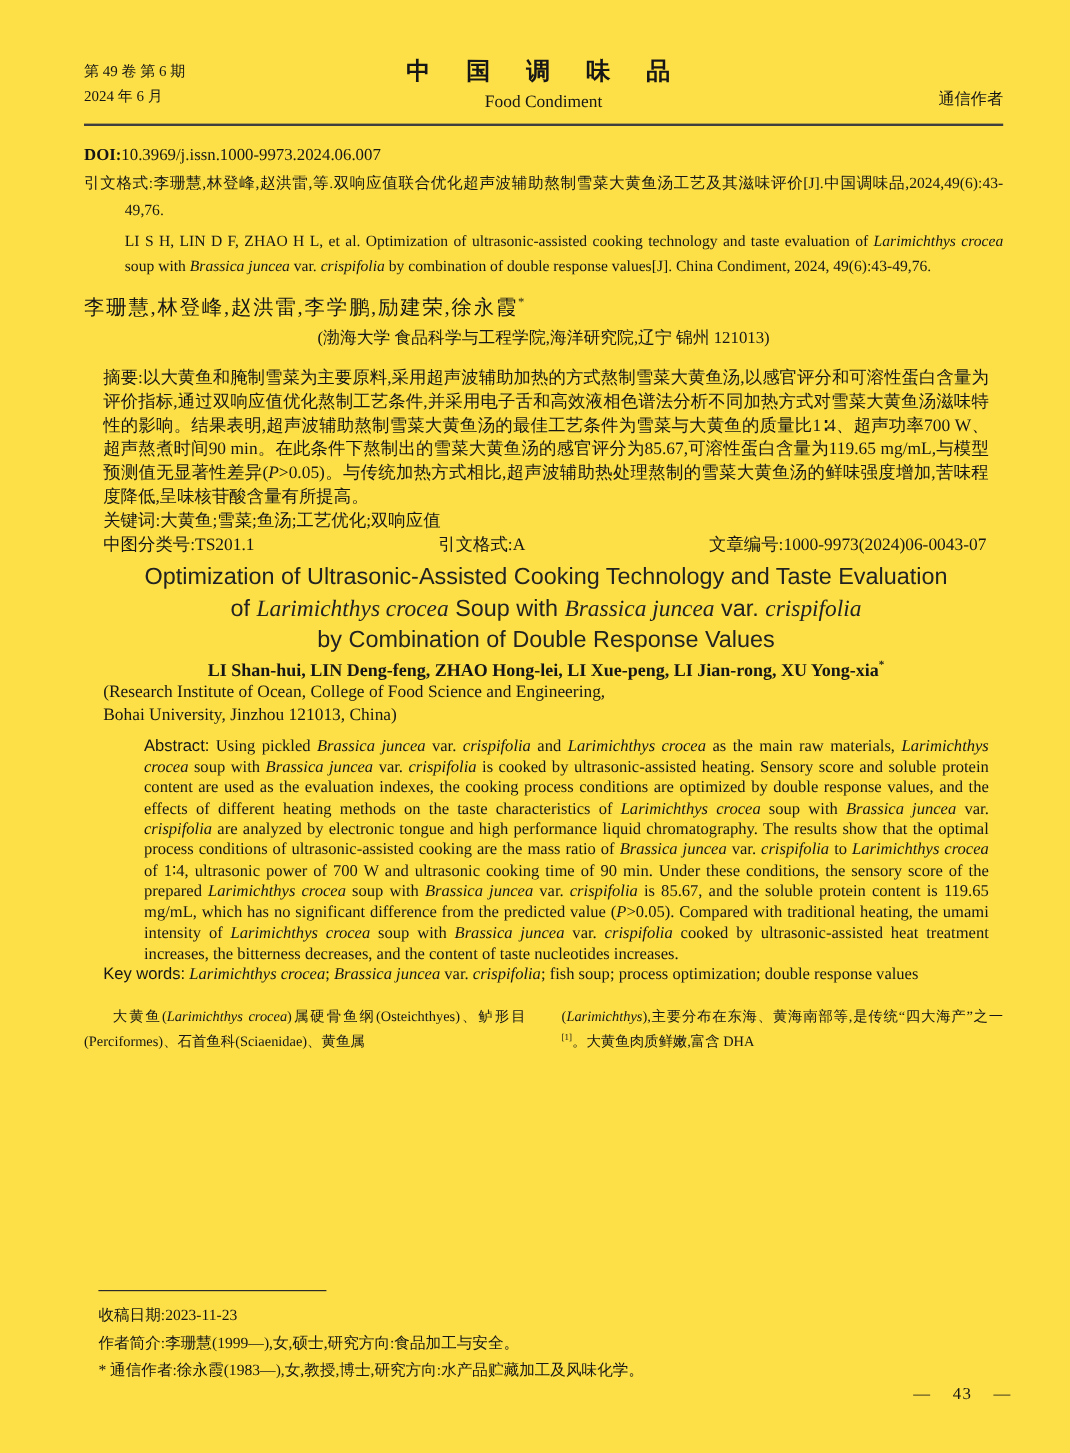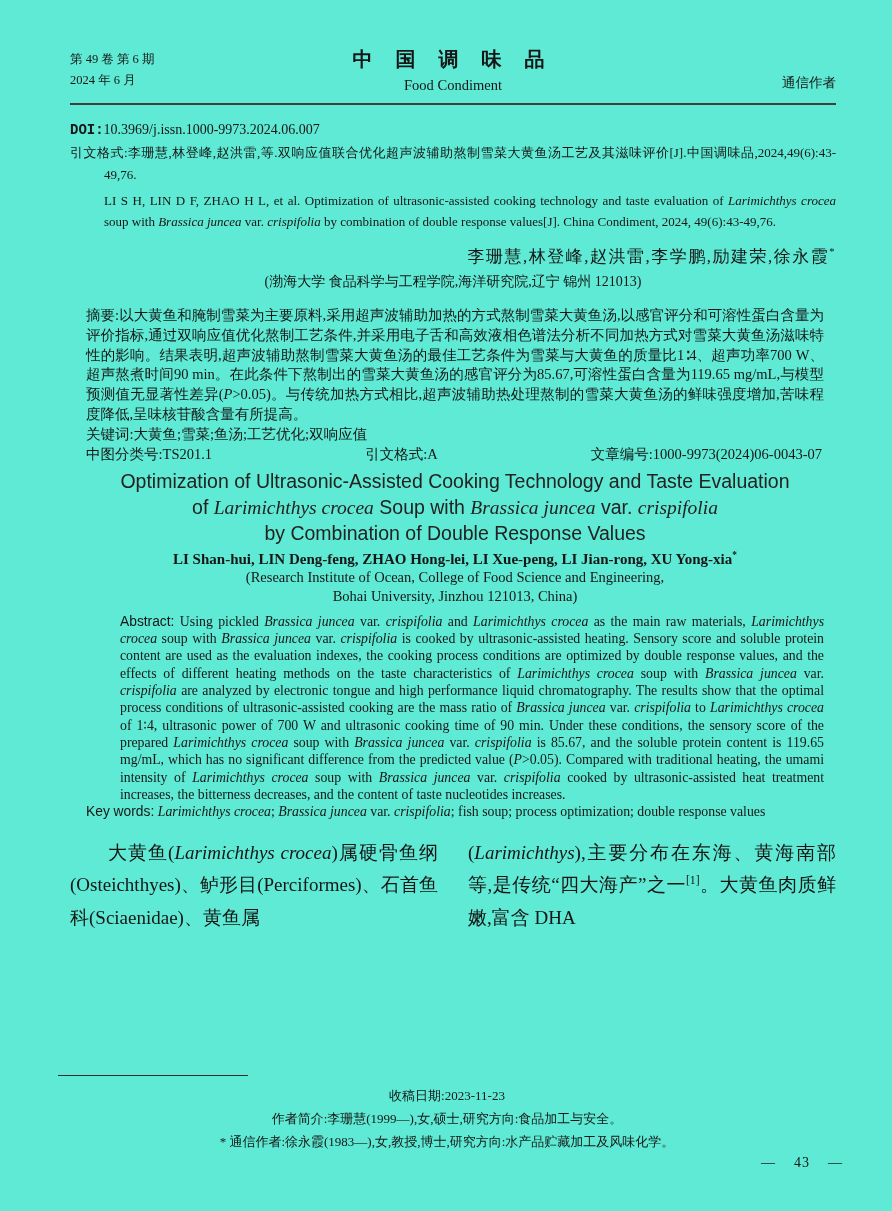--- a/index.html
+++ b/index.html
@@ -1,63 +1,63 @@
 <!DOCTYPE html>
 <html><head>
 <meta charset="utf-8">
 <style>
   * { margin: 0; padding: 0; box-sizing: border-box; }
   html, body { background: #e8e8e8; }
   .page {
     position: relative;
     width: 892px; height: 1211px;
     margin: 0 auto;
-    background: #5eead4;
+    background: #fde047;
     color: #161616;
     font-family: "Liberation Serif", "DejaVu Serif", serif;
     padding: 46px 56px 0 70px;
     overflow: hidden;
   }
   
   .jheader { display: flex; align-items: center; }
   .jh-left { width: 160px; font-size: 12.5px; line-height: 1.7; }
   .jh-center { flex: 1; text-align: center; }
-  .journal-cn { font-size: 20px; font-weight: bold; letter-spacing: 9px; font-family: Liberation Serif, serif; }
+  .journal-cn { font-size: 20px; font-weight: bold; letter-spacing: 9px; font-family: Liberation Mono, monospace; }
   .journal-en { font-size: 14.5px; margin-top: 4px; }
   .jh-right { width: 160px; text-align: right; font-size: 13.5px; align-self: flex-end; padding-bottom: 2px; }
   .header-rule { border: none; border-top: 2px solid #3f3f3f; margin-top: 9px; }
   
   .doi-line { margin-top: 17px; font-size: 14px; }
-  .doi-line b { font-family: Liberation Mono, monospace; }
+  .doi-line b { font-family: Liberation Serif, serif; }
   .cite { font-size: 13px; line-height: 1.68; text-align: justify; margin-top: 4px; }
   .cite-cn { padding-left: 34px; text-indent: -34px; }
   .cite-en { padding-left: 34px; }
   
   .title-cn { margin-top: 20px; text-align: center; font-size: 30px; font-weight: bold; line-height: 1.5; letter-spacing: 2px; font-family: "Liberation Sans", sans-serif; }
-  .authors-cn { margin-top: 12px; text-align: right; font-size: 17px; letter-spacing: 1.5px; }
+  .authors-cn { margin-top: 12px; text-align: left; font-size: 17px; letter-spacing: 1.5px; }
   .affil-cn { margin-top: 5px; text-align: center; font-size: 14px; }
   
   .inset { margin-left: 16px; margin-right: 12px; }
   .abstract-cn { margin-top: 15px; font-size: 14.5px; line-height: 1.36; text-align: justify; }
   .kw-cn { font-size: 14.5px; line-height: 1.36; }
   .clc-line { display: flex; justify-content: space-between; font-size: 14.5px; line-height: 1.38; padding-right: 2px; }
   
   .title-en { margin-top: 5px; text-align: center; font-family: "Liberation Sans", sans-serif; font-size: 19.5px; line-height: 1.33; color: #222; }
   .authors-en { margin-top: 4px; text-align: center; font-size: 15px; font-weight: bold; }
-  .affil-en { text-align: center; font-size: 14.5px; line-height: 1.3; }
+  .affil-en { text-align: left; font-size: 14.5px; line-height: 1.3; }
   
   .abstract-en { margin-top: 7px; font-size: 13.8px; line-height: 1.255; text-align: justify; margin-left: 34px; }
   .label-sans { font-family: "Liberation Sans", sans-serif; }
   .kw-en { font-size: 13.8px; line-height: 1.3; text-align: justify; }
   
-  .body-cols { display: flex; gap: 30px; margin-top: 16px; font-size: 19px; line-height: 1.7; }
+  .body-cols { display: flex; gap: 30px; margin-top: 16px; font-size: 12px; line-height: 1.7; }
   .body-col { flex: 1; text-align: justify; }
   .indent-first { text-indent: 2em; }
   
-  .footer { position: absolute; left: 58px; right: 56px; bottom: 58px; text-align: center; }
+  .footer { position: absolute; left: 82px; right: 56px; bottom: 58px; }
   .fn-divider { width: 190px; border: none; border-top: 1.5px solid #2a2a2a; margin-bottom: 8px; }
   .footnote { font-size: 13px; line-height: 1.78; }
   .page-num { position: absolute; right: 40px; bottom: 40px; font-size: 14px; letter-spacing: 1px; }
   .page-num span { margin: 0 9px; }
   
   .it { font-style: italic; font-family: "Liberation Serif", serif; }
   .sup { vertical-align: super; font-size: 0.62em; line-height: 0; }
 </style>
 </head>
 <body>

